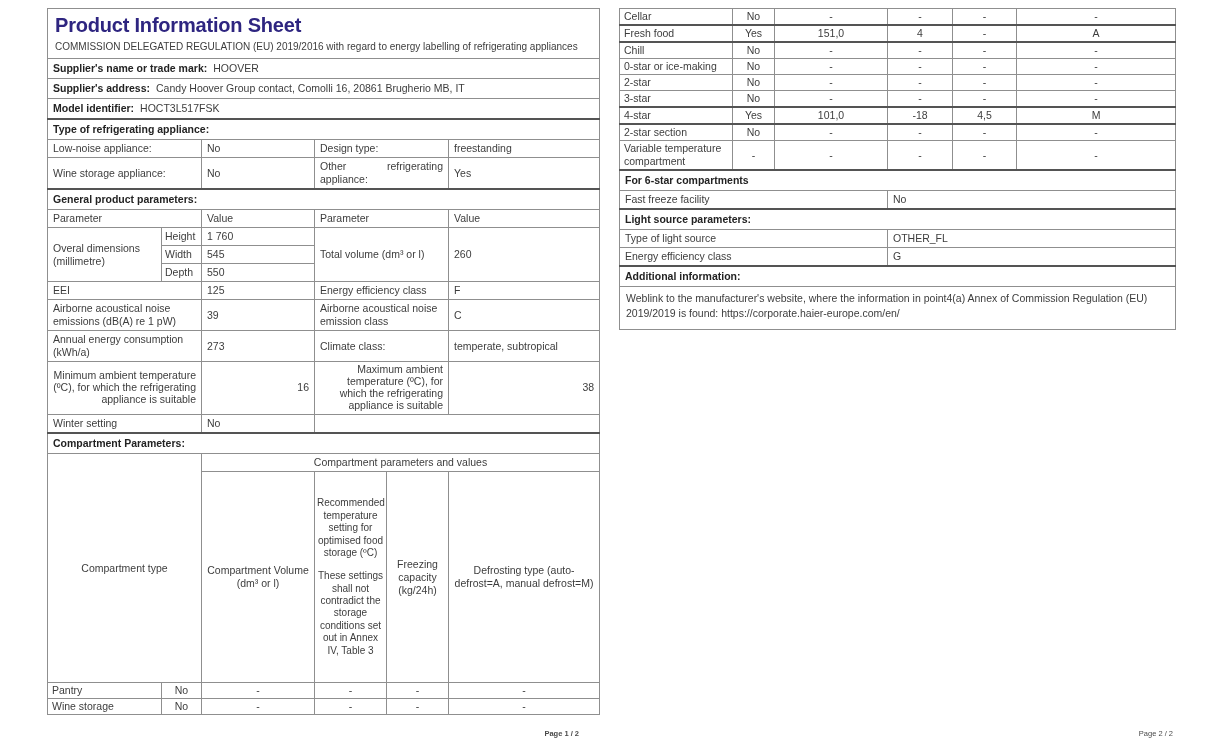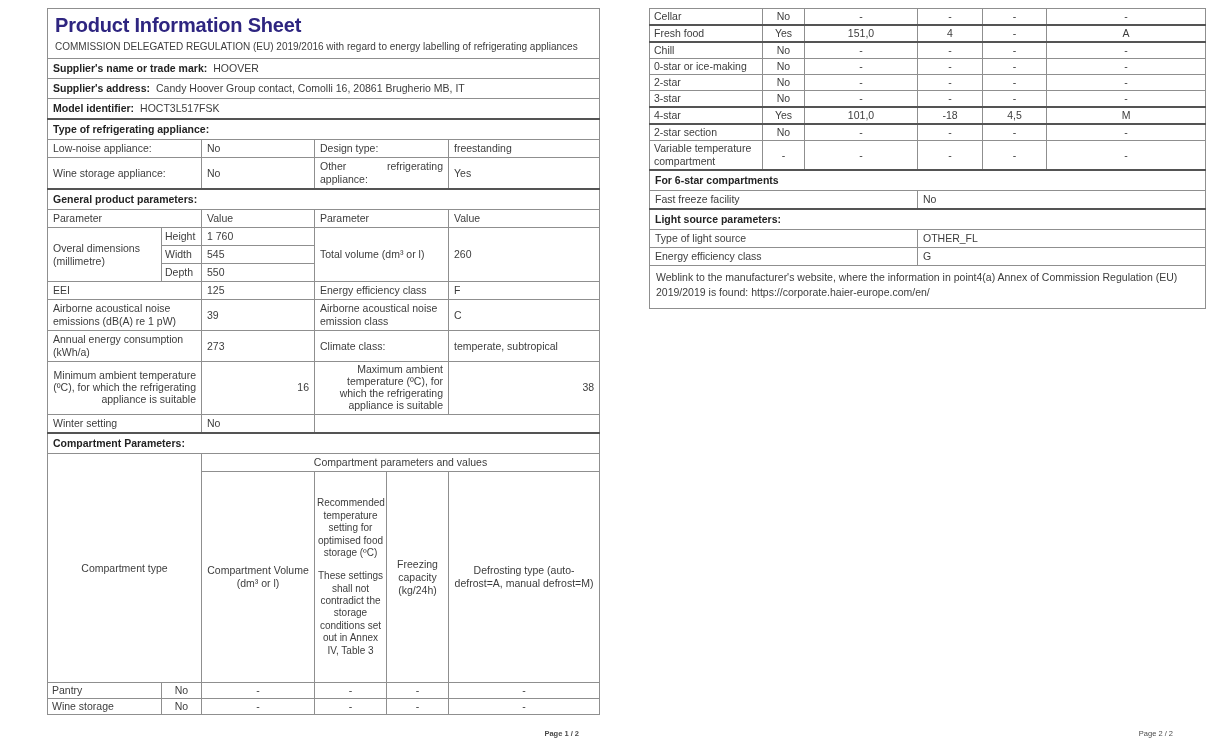--- a/index.html
+++ b/index.html
@@ -8,21 +8,21 @@
     position: relative;
     width: 1215px; height: 749px;
     background: #ffffff;
     font-family: "Liberation Sans", "DejaVu Sans", sans-serif;
     font-size: 10.5px;
     color: #3d3d3d;
     overflow: hidden;
   }
   .page { position: absolute; top: 8px; }
   #page1 { left: 47px; width: 552px; }
-  #page2 { left: 649px; width: 556px; }
+  #page2 { left: 619px; width: 556px; }
 
   table { border-collapse: collapse; table-layout: fixed; width: 100%; }
   td {
     border: 1px solid #8f8f8f;
     padding: 2px 5px;
     vertical-align: middle;
     line-height: 1.24;
     overflow: hidden;
   }
   .b { font-weight: bold; color: #232323; }
@@ -328,20 +328,23 @@
         <td colspan="3">Type of light source</td>
         <td colspan="3">OTHER_FL</td>
       </tr>
 
       <tr>
         <td colspan="3">Energy efficiency class</td>
         <td colspan="3">G</td>
       </tr>
 
 
+      <tr class="sec pad3">
+        <td colspan="6" class="b">Additional information:</td>
+      </tr>
 
       <tr>
         <td colspan="6" class="weblink-cell">Weblink to the manufacturer's website, where the information in point4(a) Annex of Commission Regulation (EU) 2019/2019 is found:  https://corporate.haier-europe.com/en/</td>
       </tr>
     </tbody>
       </table>
   </div>
 
   <div class="pg-footer" id="footer1">Page 1 / 2</div>
   <div class="pg-footer" id="footer2">Page 2 / 2</div>

